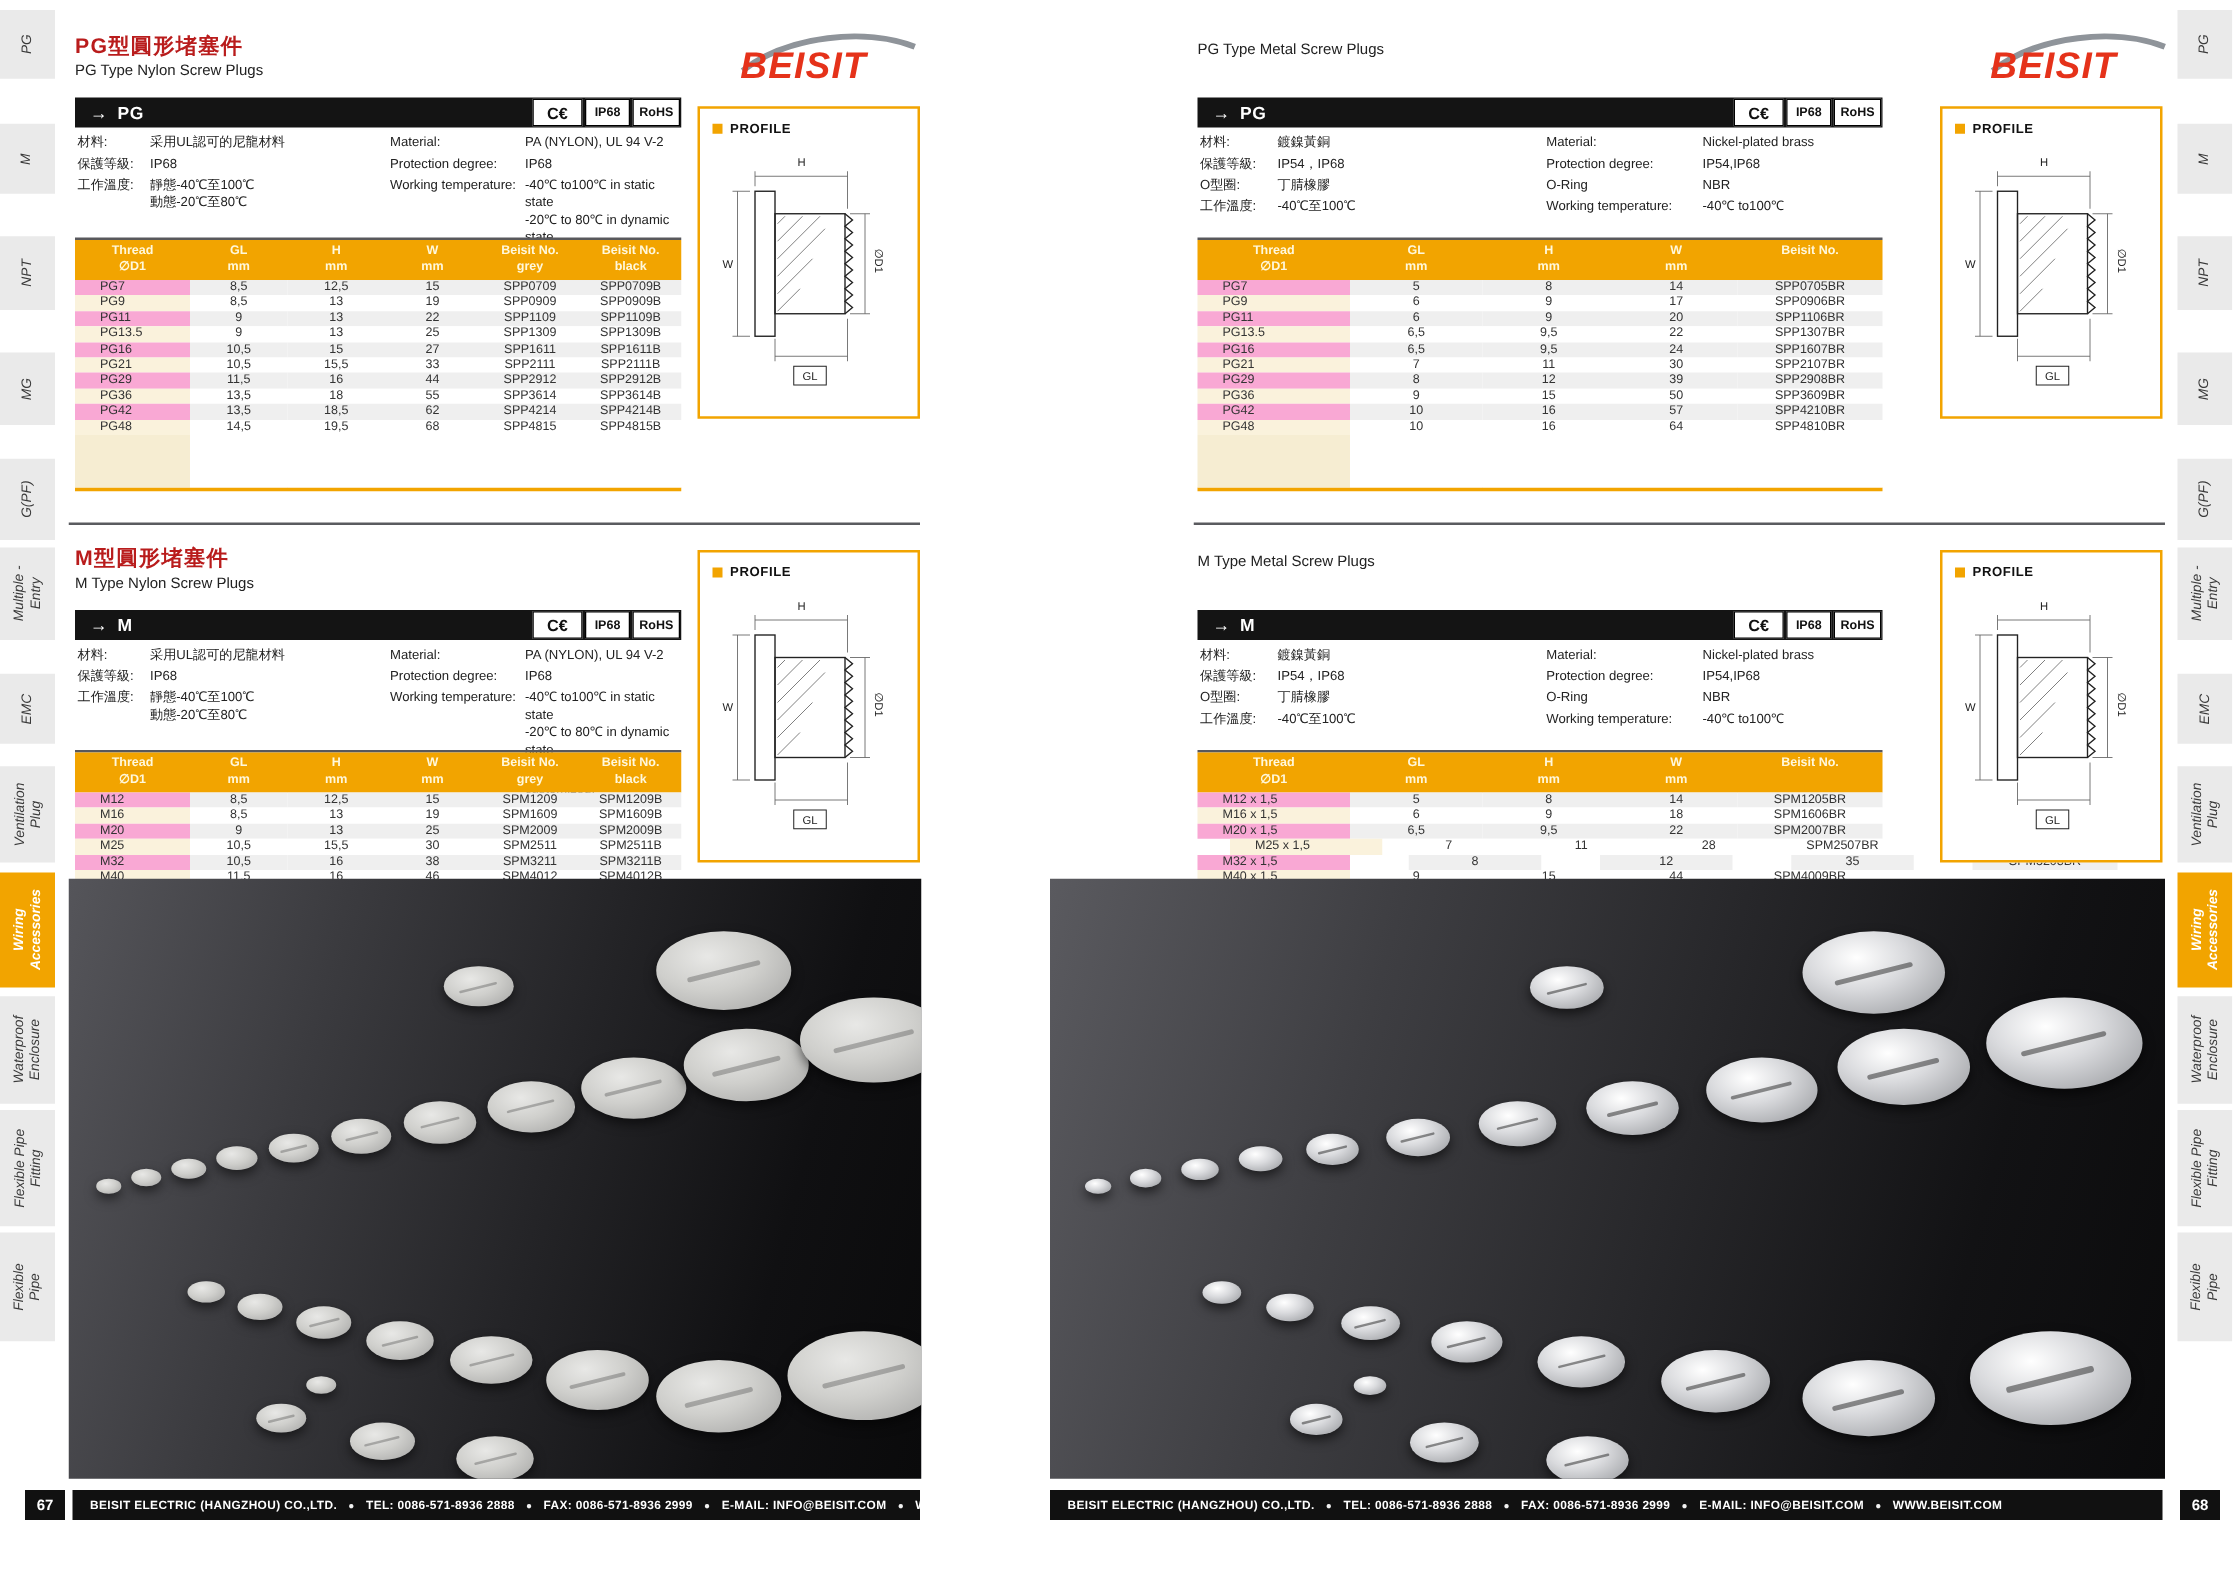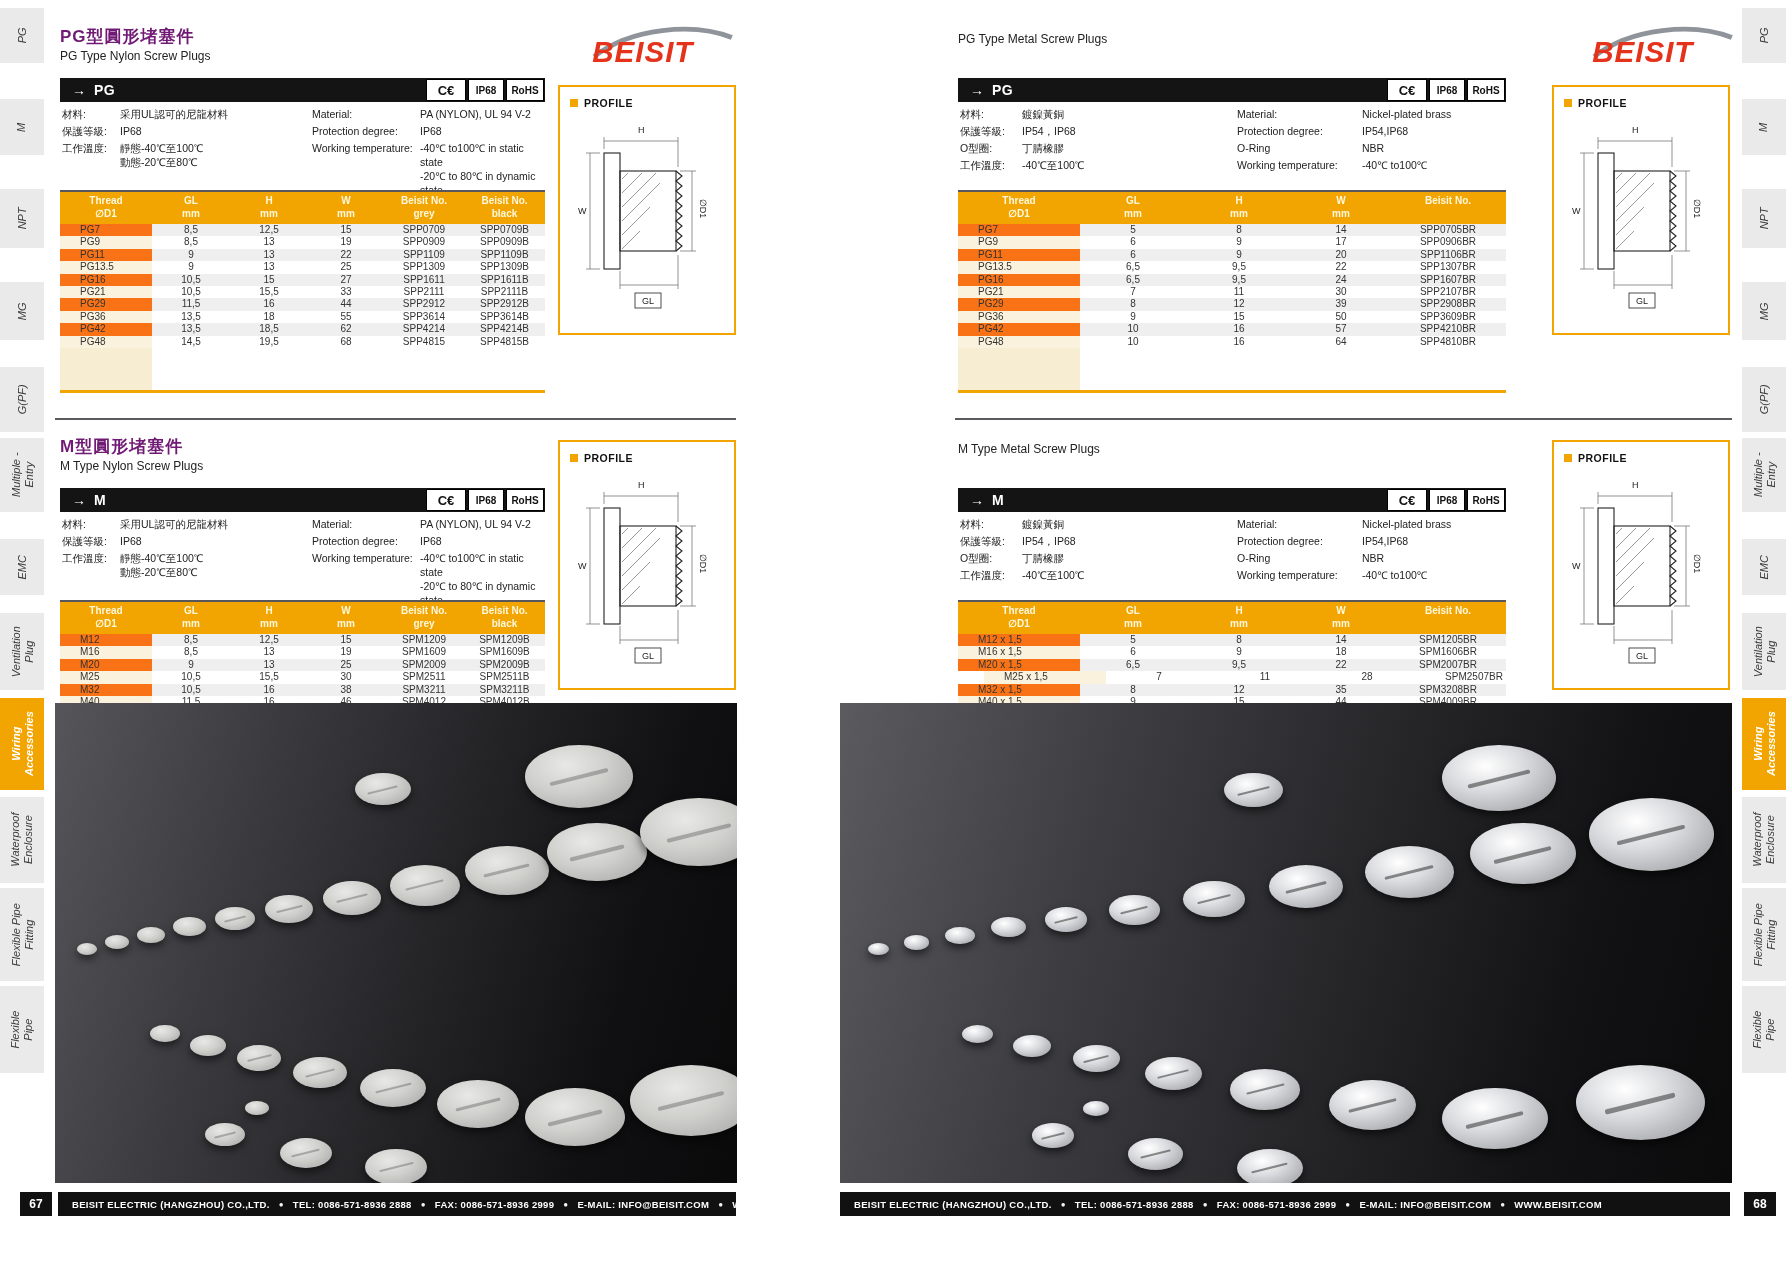--- a/index.html
+++ b/index.html
@@ -7,21 +7,21 @@
   .page{position:relative;width:1786px;height:1263px;background:#fff;overflow:hidden;}
 
   
   .side-tab{position:absolute;width:44px;background:#eaeaea;display:flex;align-items:center;justify-content:center;}
   .side-tab .lbl{transform:rotate(-90deg);white-space:pre;text-align:center;font-size:11px;font-style:italic;color:#3a3a3a;line-height:1.15;}
   .side-tab.active{background:#f2a400;}
   .side-tab.active .lbl{color:#fff;font-weight:bold;}
 
   
   .sec{position:absolute;}
-  .t-zh{font-size:17px;font-weight:bold;color:#701a75;letter-spacing:1px;line-height:1;}
+  .t-zh{font-size:17px;font-weight:bold;color:#b91c1c;letter-spacing:1px;line-height:1;}
   .t-en{font-size:12px;color:#222;margin-top:5px;line-height:1;}
   .band{position:absolute;left:0;top:50px;right:0;height:24px;background:#141414;display:flex;align-items:center;}
   .band .arrow{color:#fff;font-size:14px;margin:0 8px 0 12px;}
   .band .bl{color:#fff;font-size:14px;font-weight:bold;letter-spacing:.5px;}
   .badges{position:absolute;right:1px;top:1px;height:22px;display:flex;gap:2px;}
   .badge{height:22px;background:#fff;border:1px solid #000;box-sizing:border-box;display:flex;align-items:center;justify-content:center;font-weight:bold;color:#111;}
   .badge.ce{width:40px;font-size:13px;}
   .badge.ip{width:36px;font-size:10px;}
   .badge.ro{width:38px;font-size:10px;}
 
@@ -30,21 +30,21 @@
   .specs .val{color:#222;white-space:pre-line;}
 
   .dtable{position:absolute;left:0;right:0;border-top:2px solid #58585c;border-bottom:3px solid #f2a400;}
   .thead{display:grid;background:#f2a400;}
   .thead .hc{color:#fff8dc;font-size:10px;font-weight:bold;text-align:center;white-space:pre-line;padding:3px 0 4px 0;line-height:1.25;}
   .trow{display:grid;}
   .trow .tc{font-size:10px;color:#333;text-align:center;height:12.4px;line-height:12.4px;overflow:hidden;}
   .trow .c0{text-align:left;padding-left:20px;box-sizing:border-box;}
   .trow.odd .tc{background:#efefef;}
   .trow.even .tc{background:#fff;}
-  .trow.odd .c0{background:#f97316;}
+  .trow.odd .c0{background:#f9a8d4;}
   .trow.even .c0{background:#faf2dc;}
   .trow.filler .tc{background:#fff;}
   .trow.filler .c0{background:#f6edd2;}
 
   .profile{position:absolute;width:178px;height:250px;background:#fff;border:2px solid #f2a400;box-sizing:border-box;}
   .pf-head{position:absolute;left:10px;top:10px;display:flex;align-items:center;gap:6px;}
   .pf-sq{width:8px;height:8px;background:#f2a400;}
   .pf-lab{font-size:10.5px;font-weight:bold;color:#111;letter-spacing:.5px;}
   .pf-draw{position:absolute;left:14px;top:32px;}
 
@@ -600,21 +600,21 @@
             <div class="tc">22</div>
             <div class="tc">SPM2007BR</div>
           </div>
           <div class="trow even" style="grid-template-columns: 122px 106px 106px 98px 116px; margin-left: 26px;">
             <div class="tc c0">M25 x 1,5</div>
             <div class="tc">7</div>
             <div class="tc">11</div>
             <div class="tc">28</div>
             <div class="tc">SPM2507BR</div>
           </div>
-          <div class="trow odd" style="grid-template-columns: 122px 106px 106px 98px 116px;">
+          <div class="trow odd" style="grid-template-columns: 122px 106px 106px 98px 116px; gap: 47px;">
             <div class="tc c0">M32 x 1,5</div>
             <div class="tc">8</div>
             <div class="tc">12</div>
             <div class="tc">35</div>
             <div class="tc">SPM3208BR</div>
           </div>
           <div class="trow even" style="grid-template-columns: 122px 106px 106px 98px 116px;">
             <div class="tc c0">M40 x 1,5</div>
             <div class="tc">9</div>
             <div class="tc">15</div>

